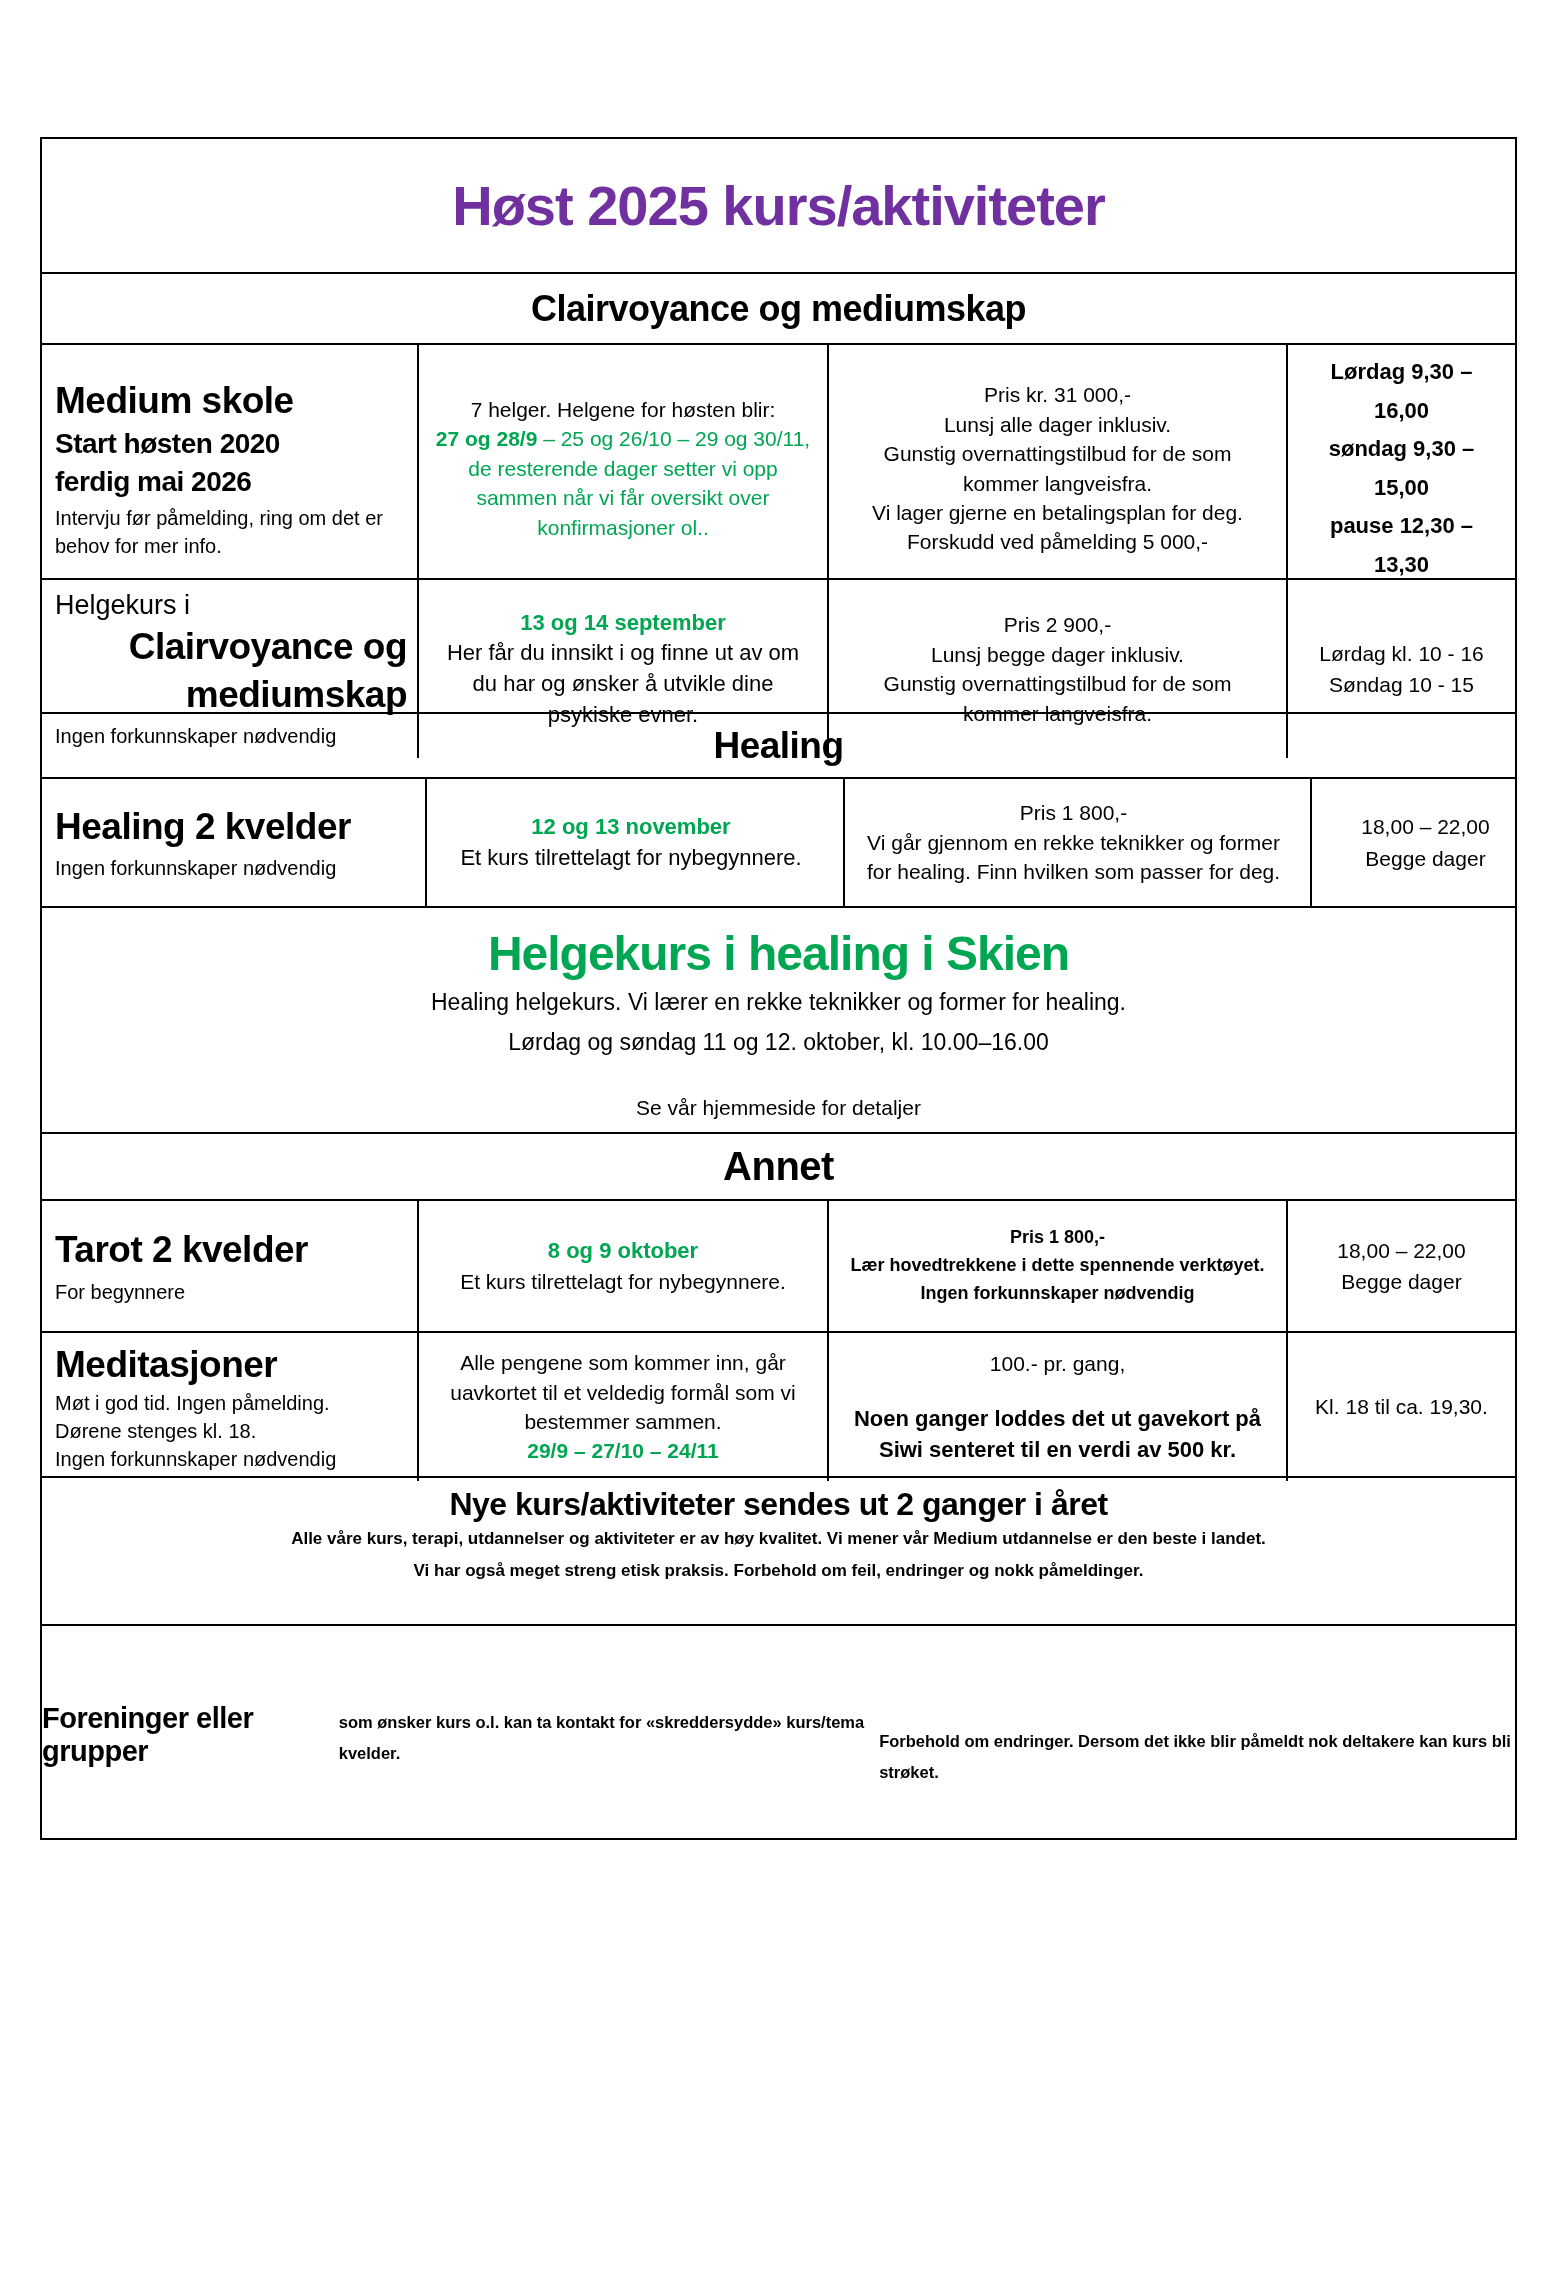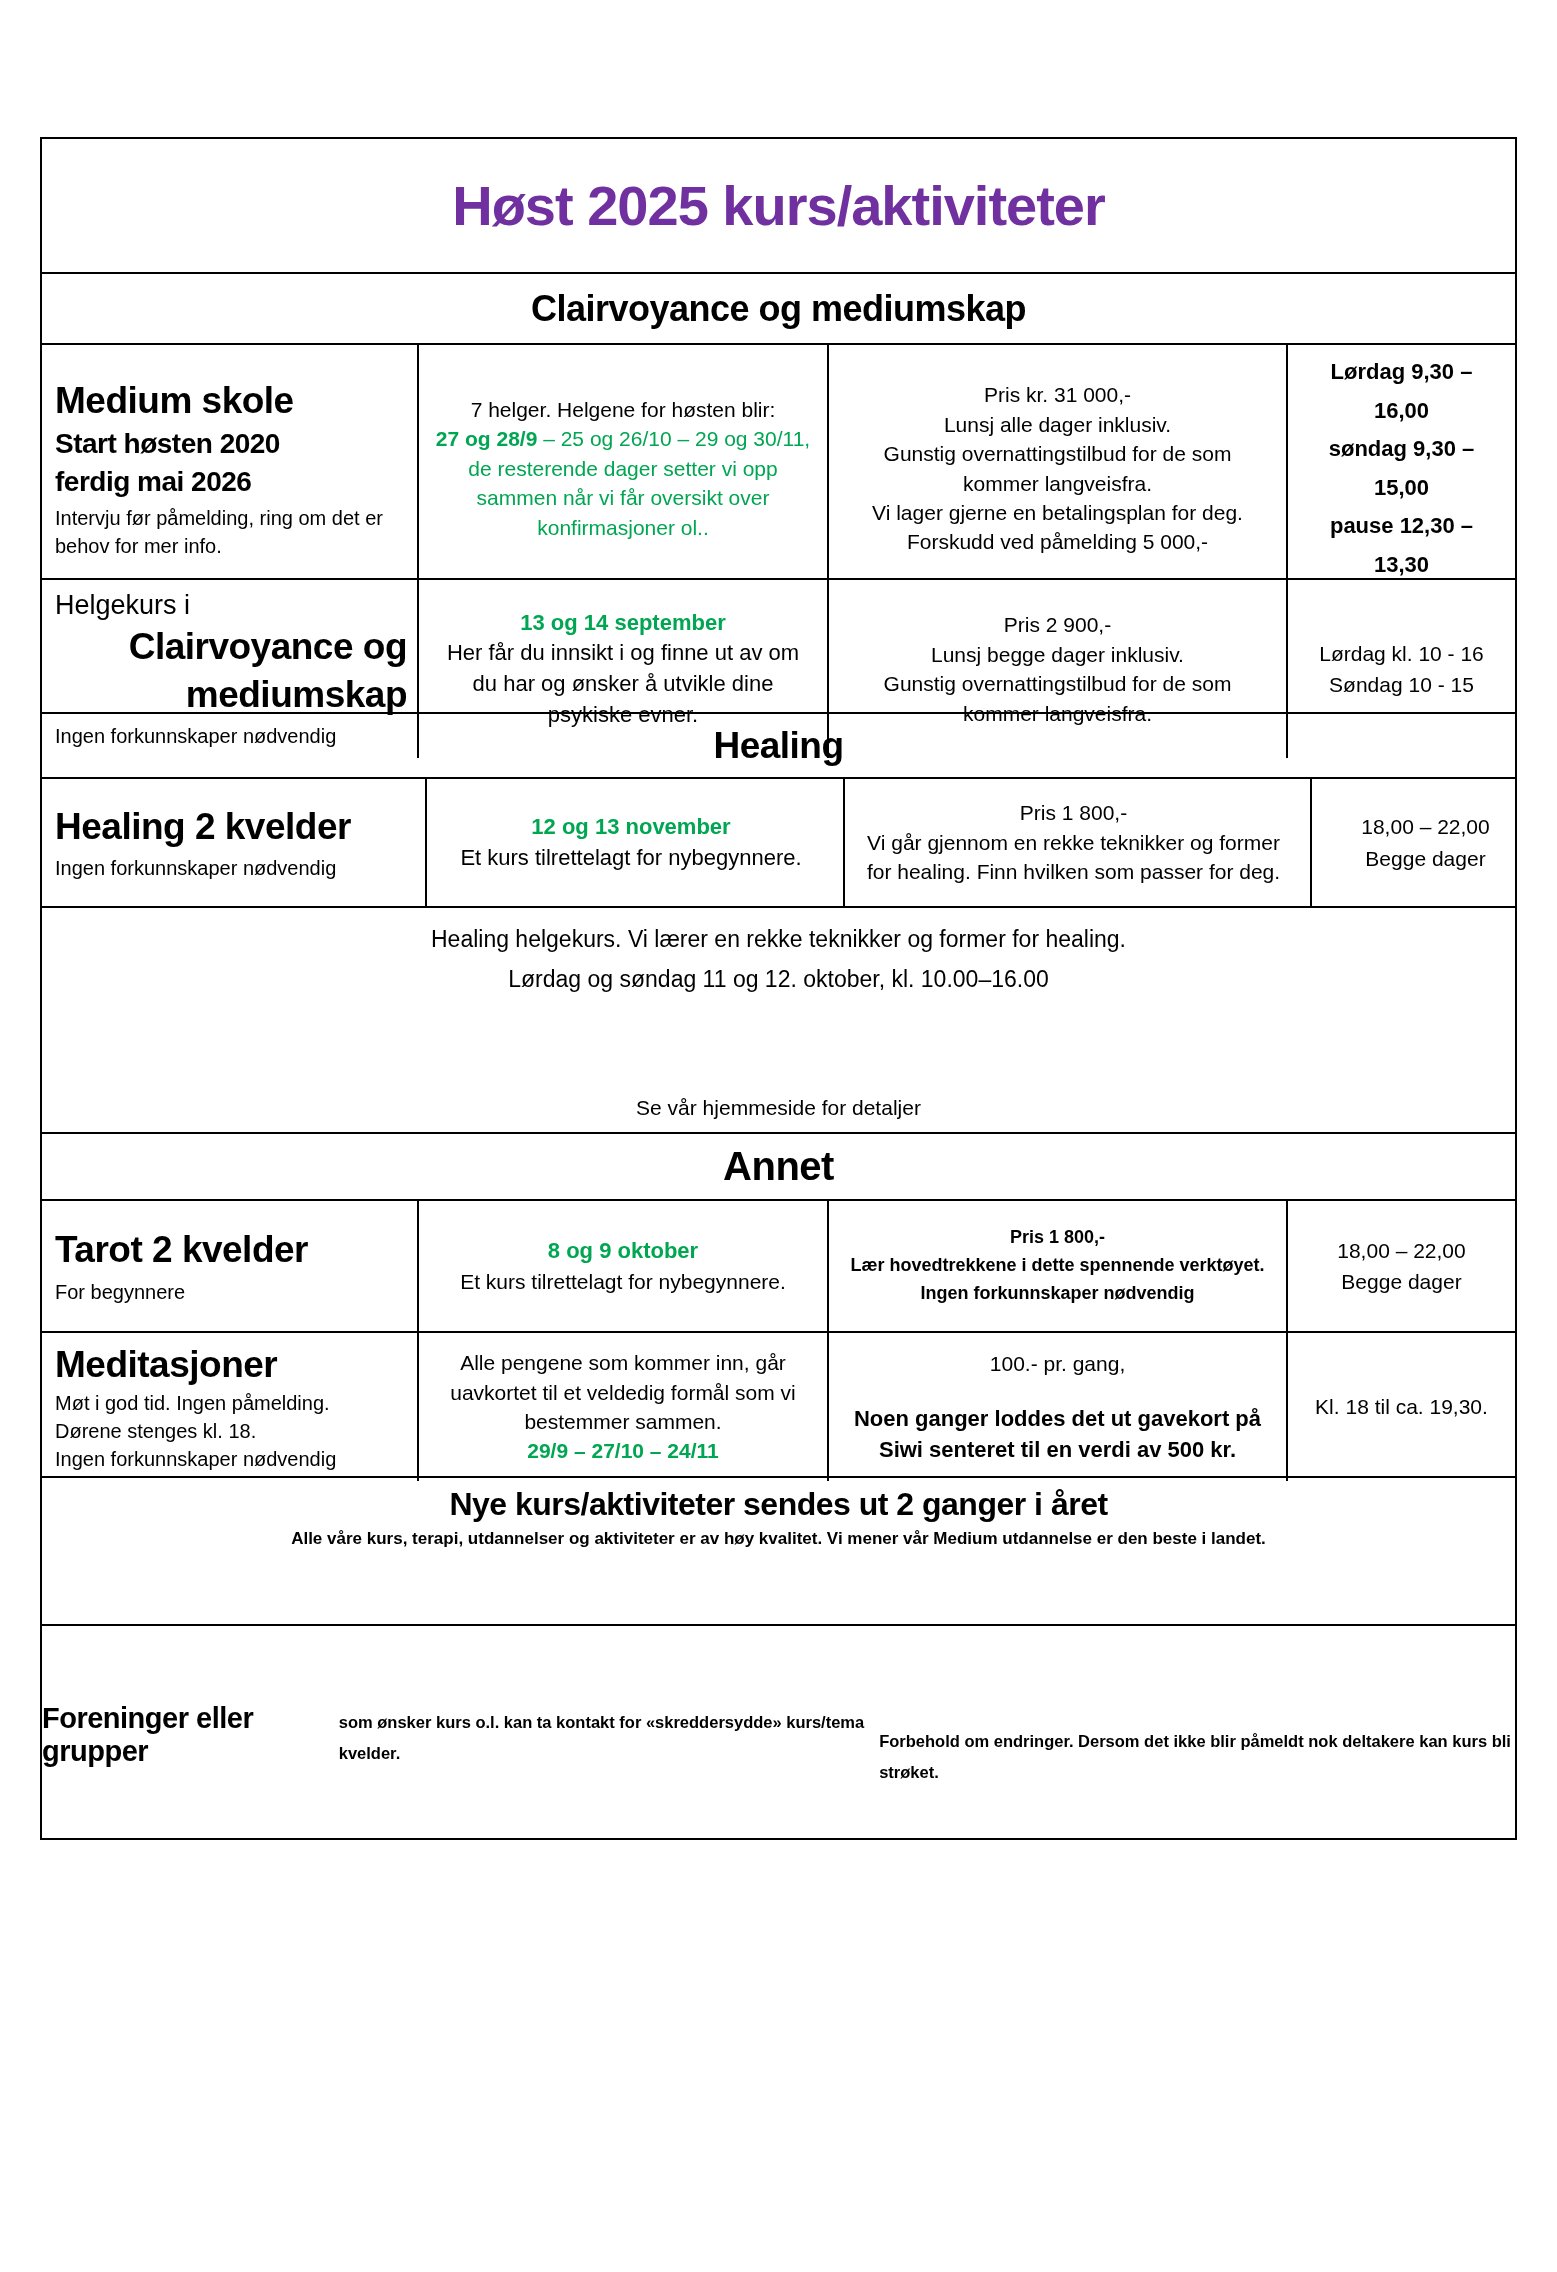--- a/index.html
+++ b/index.html
@@ -154,20 +154,21 @@
       <div class="body-line">Pris 1 800,-</div>
       <div class="body-line">Vi går gjennom en rekke teknikker og former for healing. Finn hvilken som passer for deg.</div>
     </div>
     <div class="cell c4">
       <div class="time-md">18,00 – 22,00</div>
       <div class="time-md">Begge dager</div>
     </div>
   </div>
 
   <div class="row skien-row">
+    <div class="skien-title">Helgekurs i healing i Skien</div>
     <div class="skien-line">Healing helgekurs. Vi lærer en rekke teknikker og former for healing.</div>
     <div class="skien-line">Lørdag og søndag 11 og 12. oktober, kl. 10.00–16.00</div>
     <div class="skien-spacer"></div>
     <div class="skien-footer">Se vår hjemmeside for detaljer</div>
   </div>
 
   <div class="row section-header-row annet-header-row">
     <div class="section-header">Annet</div>
   </div>
 
@@ -208,20 +209,21 @@
       <div class="body-line bold" style="font-size:22px">Noen ganger loddes det ut gavekort på Siwi senteret til en verdi av 500 kr.</div>
     </div>
     <div class="cell c4">
       <div class="time-md">Kl. 18 til ca. 19,30.</div>
     </div>
   </div>
 
   <div class="row nye-row">
     <div class="nye-title">Nye kurs/aktiviteter sendes ut 2 ganger i året</div>
     <div class="small-line">Alle våre kurs, terapi, utdannelser og aktiviteter er av høy kvalitet. Vi mener vår Medium utdannelse er den beste i landet.</div>
+    <div class="small-line">Vi har også meget streng etisk praksis. Forbehold om feil, endringer og nokk påmeldinger.</div>
   </div>
 
   <div class="row foreninger-row">
     <div class="foreninger-title">Foreninger eller grupper</div>
     <div class="small-line foreninger-line1" style="font-size:16.5px">som ønsker kurs o.l. kan ta kontakt for «skreddersydde» kurs/tema kvelder.</div>
     <div class="small-line foreninger-line2" style="font-size:16.5px">Forbehold om endringer. Dersom det ikke blir påmeldt nok deltakere kan kurs bli strøket.</div>
   </div>
 
 </div>
 

